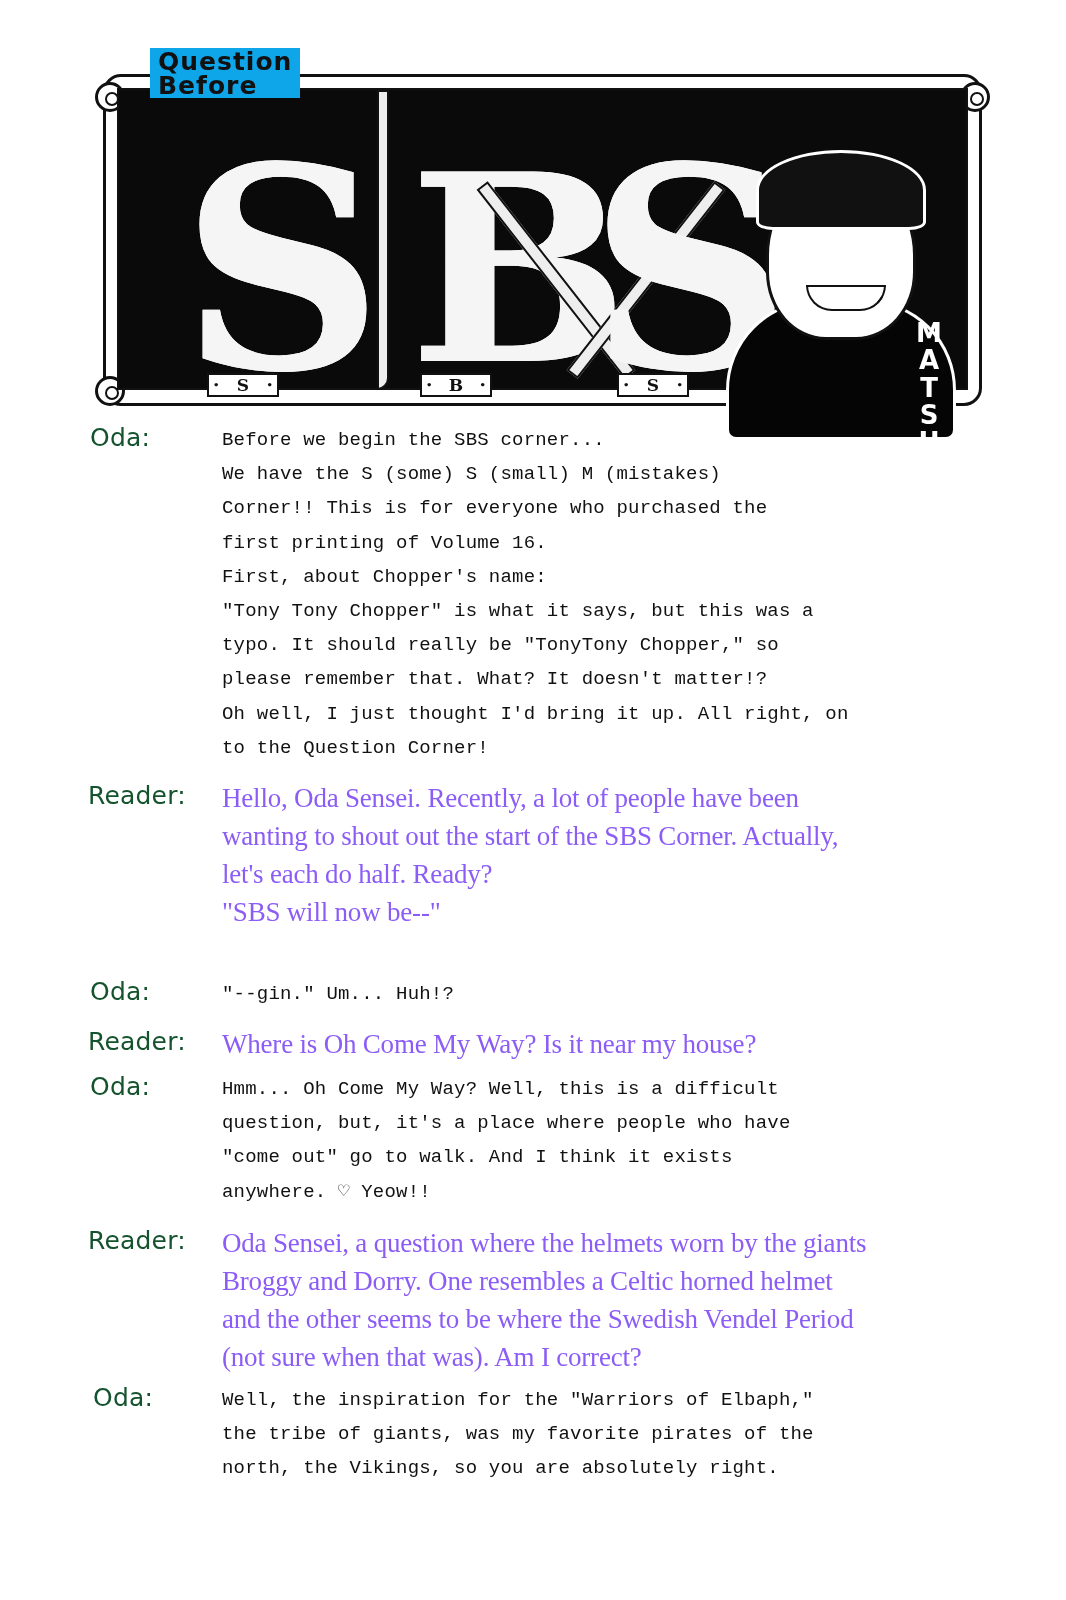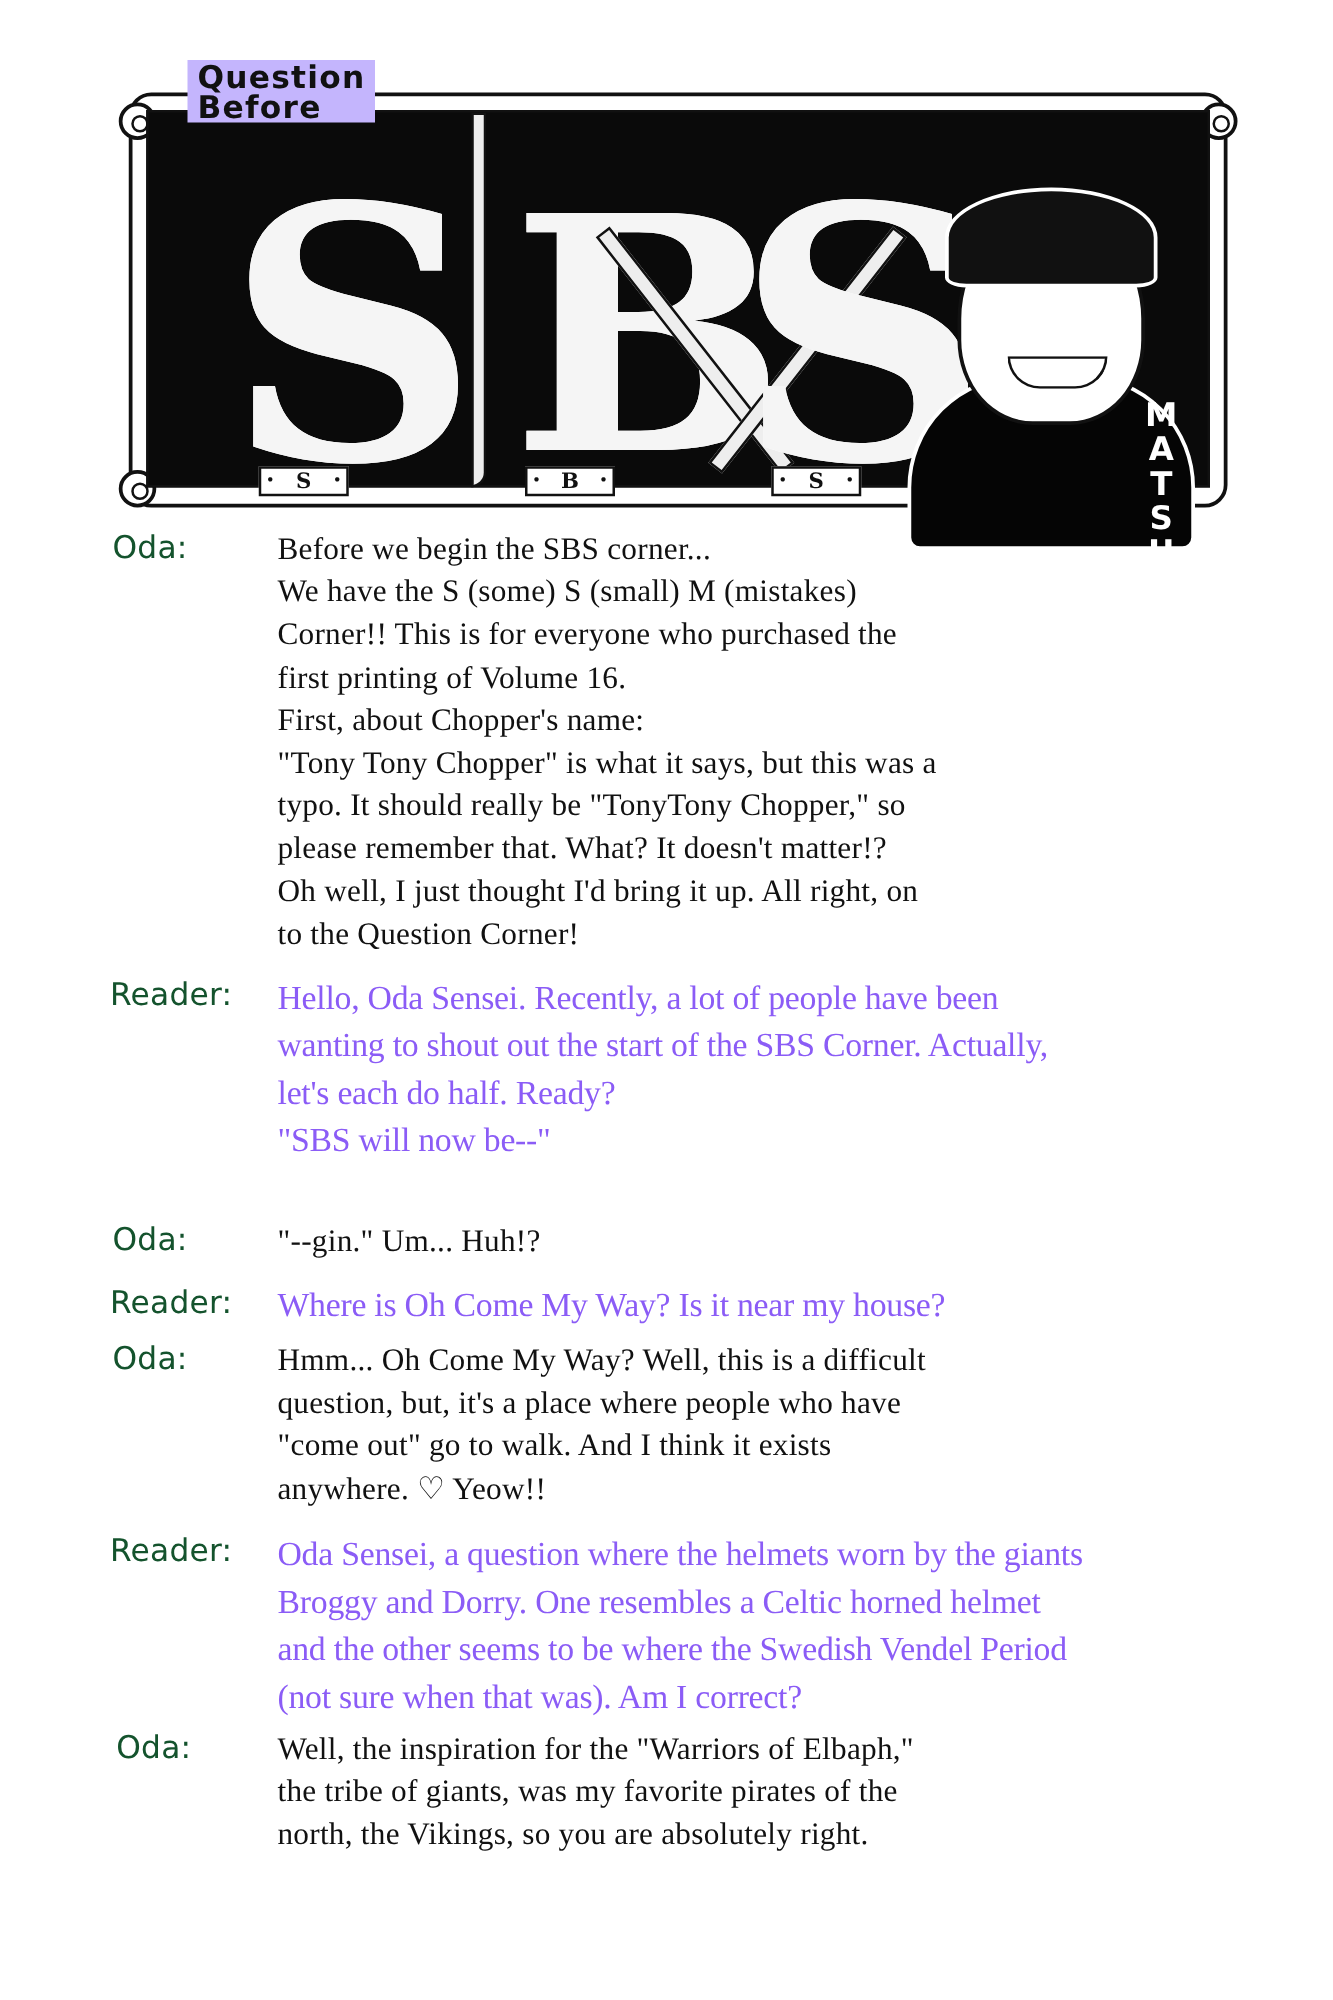--- a/index.html
+++ b/index.html
@@ -20,21 +20,21 @@
     }
     .scroll-curl {
       position: absolute; width: 30px; height: 30px; border: 3px solid #111;
       border-radius: 50%; background: #fff;
     }
     .scroll-curl::after {
       content: ""; position: absolute; left: 7px; top: 7px; width: 10px; height: 10px;
       border: 2px solid #111; border-radius: 50%;
     }
     .corner-title {
-      position: absolute; left: 55px; top: -14px; background: #c4b5fd;
+      position: absolute; left: 55px; top: -14px; background: #0ea5e9;
       padding: 2px 8px 0 8px; line-height: 0.95;
       font-family: "DejaVu Sans", sans-serif; font-weight: bold; font-size: 25px;
       color: #111; letter-spacing: 1px;
     }
     .corner-title span { display: block; }
 
     .big-letter {
       position: absolute; color: #f5f5f5;
       font-family: "DejaVu Serif", serif; font-weight: bold;
       text-shadow: 0 0 0 #fff;
@@ -85,21 +85,21 @@
     .entry { position: absolute; left: 0; width: 1066px; }
     .speaker {
       position: absolute; left: 90px; font-size: 25px; color: #14532d;
       font-family: "DejaVu Sans", sans-serif; letter-spacing: 0.2px;
     }
     .speaker.reader { left: 88px; }
     .body-text { position: absolute; left: 222px; width: 760px; }
     .line { display: block; white-space: nowrap; }
 
     .oda .line {
-      font-family: Liberation Serif, serif; font-size: 25px; line-height: 34.2px;
+      font-family: Liberation Mono, monospace; font-size: 19px; line-height: 34.2px;
       letter-spacing: 0.2px; color: #111;
     }
     .reader-q .line {
       font-family: "Liberation Serif", serif; font-size: 27px; line-height: 38px;
       color: #8b5cf6; letter-spacing: -0.2px;
     }
   </style>
 </head>
 <body>
 

